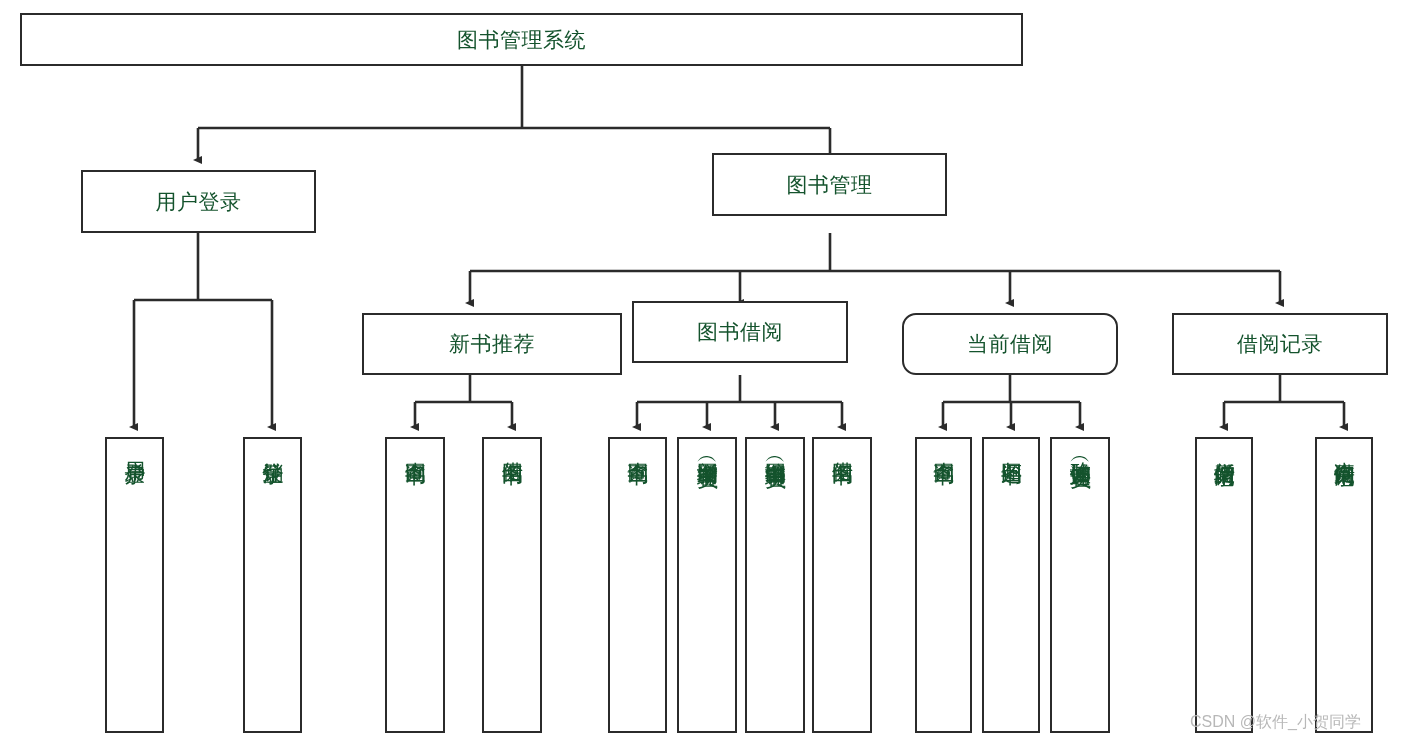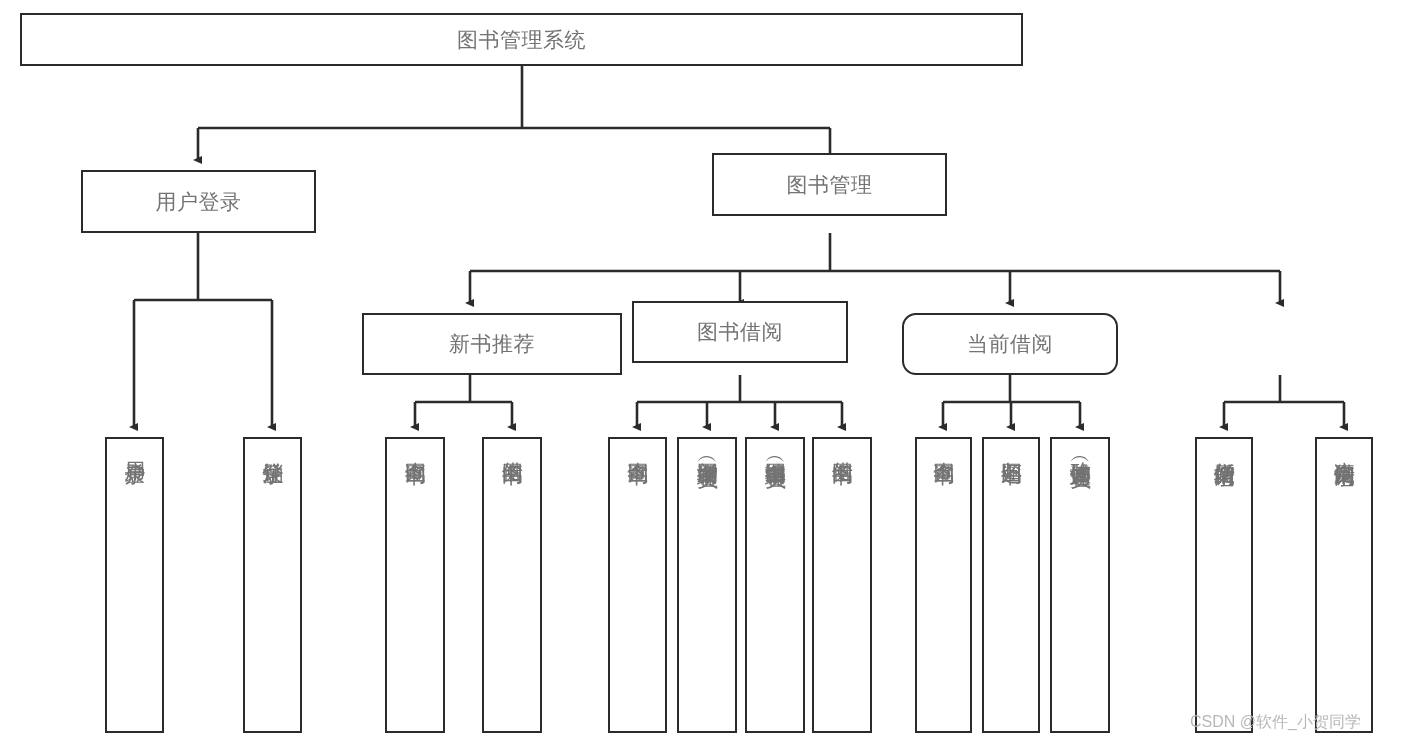--- a/index.html
+++ b/index.html
@@ -25,21 +25,21 @@
     height: 747px;
   }
   .node {
     position: absolute;
     box-sizing: border-box;
     background: #ffffff;
     border: 2px solid #2b2b2b;
     display: flex;
     align-items: center;
     justify-content: center;
-    color: #737373;
+    color: #14532d;
     z-index: 2;
   }
   .node-h .label {
     font-size: 21px;
     line-height: 1.2;
     letter-spacing: 0.5px;
     white-space: nowrap;
   }
   .node-v {
     align-items: flex-start;
@@ -133,20 +133,23 @@
 
   <div class="node node-h" style="left:362px; top:313px; width:260px; height:62px;">
     <span class="label">新书推荐</span>
   </div>
   <div class="node node-h" style="left:632px; top:301px; width:216px; height:62px;justify-content:center;">
     <span class="label">图书借阅</span>
   </div>
   <div class="node node-h" style="left:902px; top:313px; width:216px; height:62px;border-radius:14px;">
     <span class="label">当前借阅</span>
   </div>
+  <div class="node node-h" style="left:1172px; top:313px; width:216px; height:62px;">
+    <span class="label">借阅记录</span>
+  </div>
 
   <div class="node node-v" style="left:105px; top:437px; width:59px; height:296px;">
     <span class="label">用户登录</span>
   </div>
   <div class="node node-v" style="left:243px; top:437px; width:59px; height:296px;">
     <span class="label">注销登录</span>
   </div>
 
   <div class="node node-v" style="left:385px; top:437px; width:60px; height:296px;">
     <span class="label">查询图书</span>

